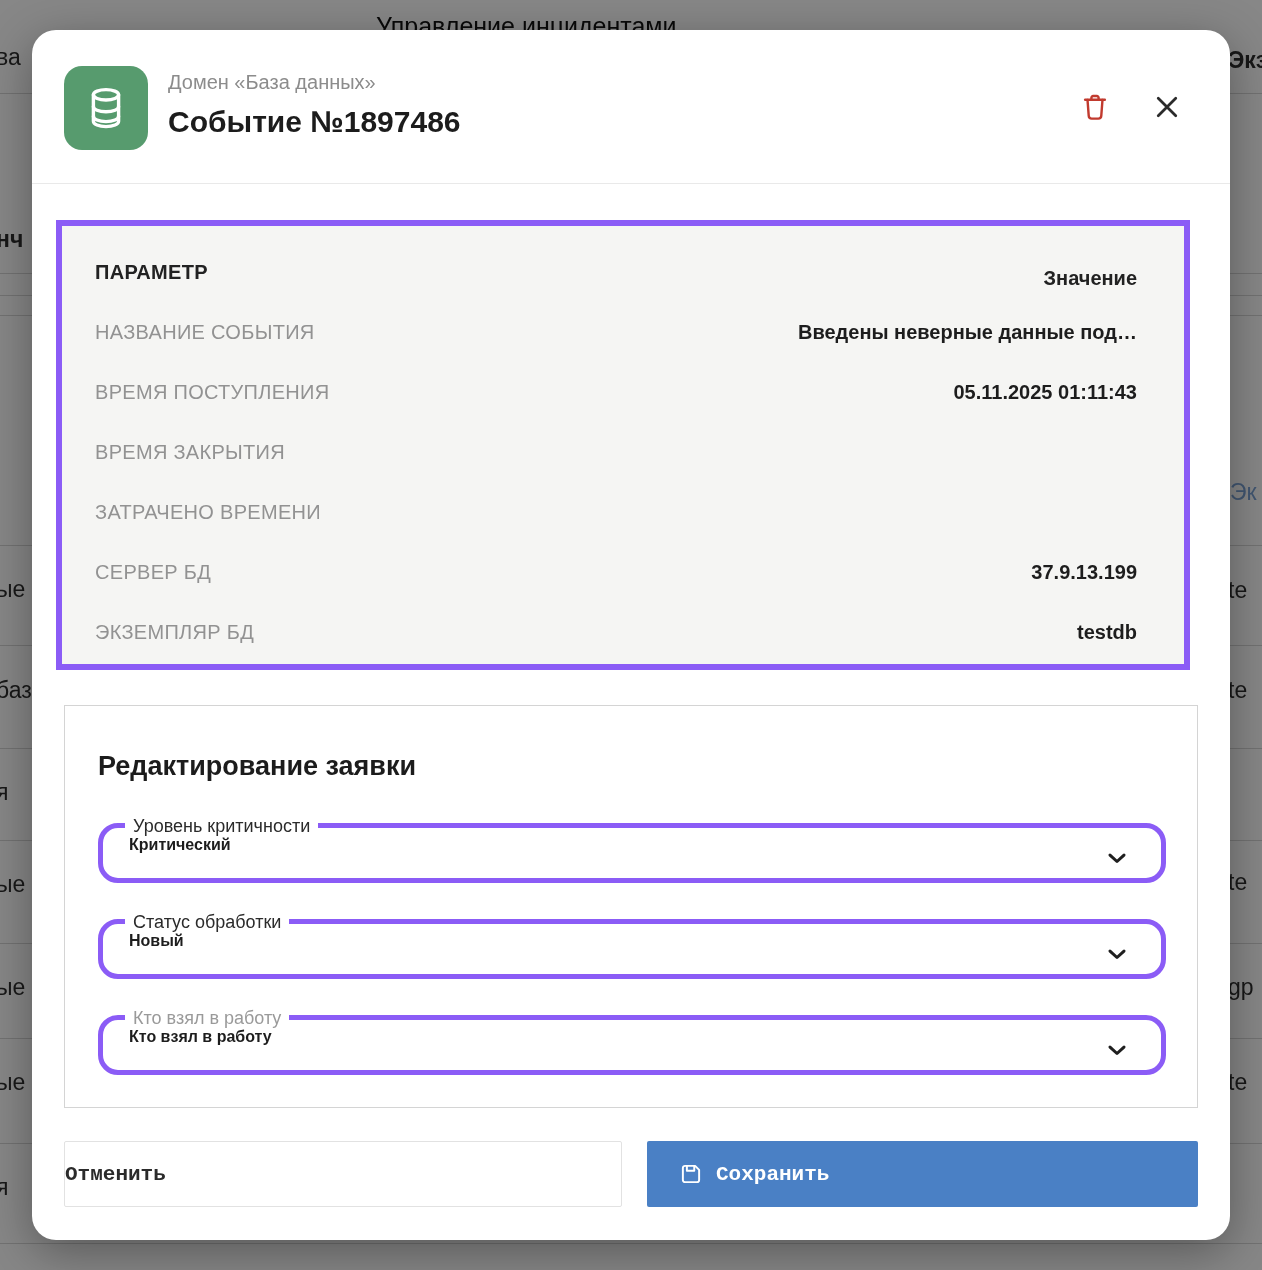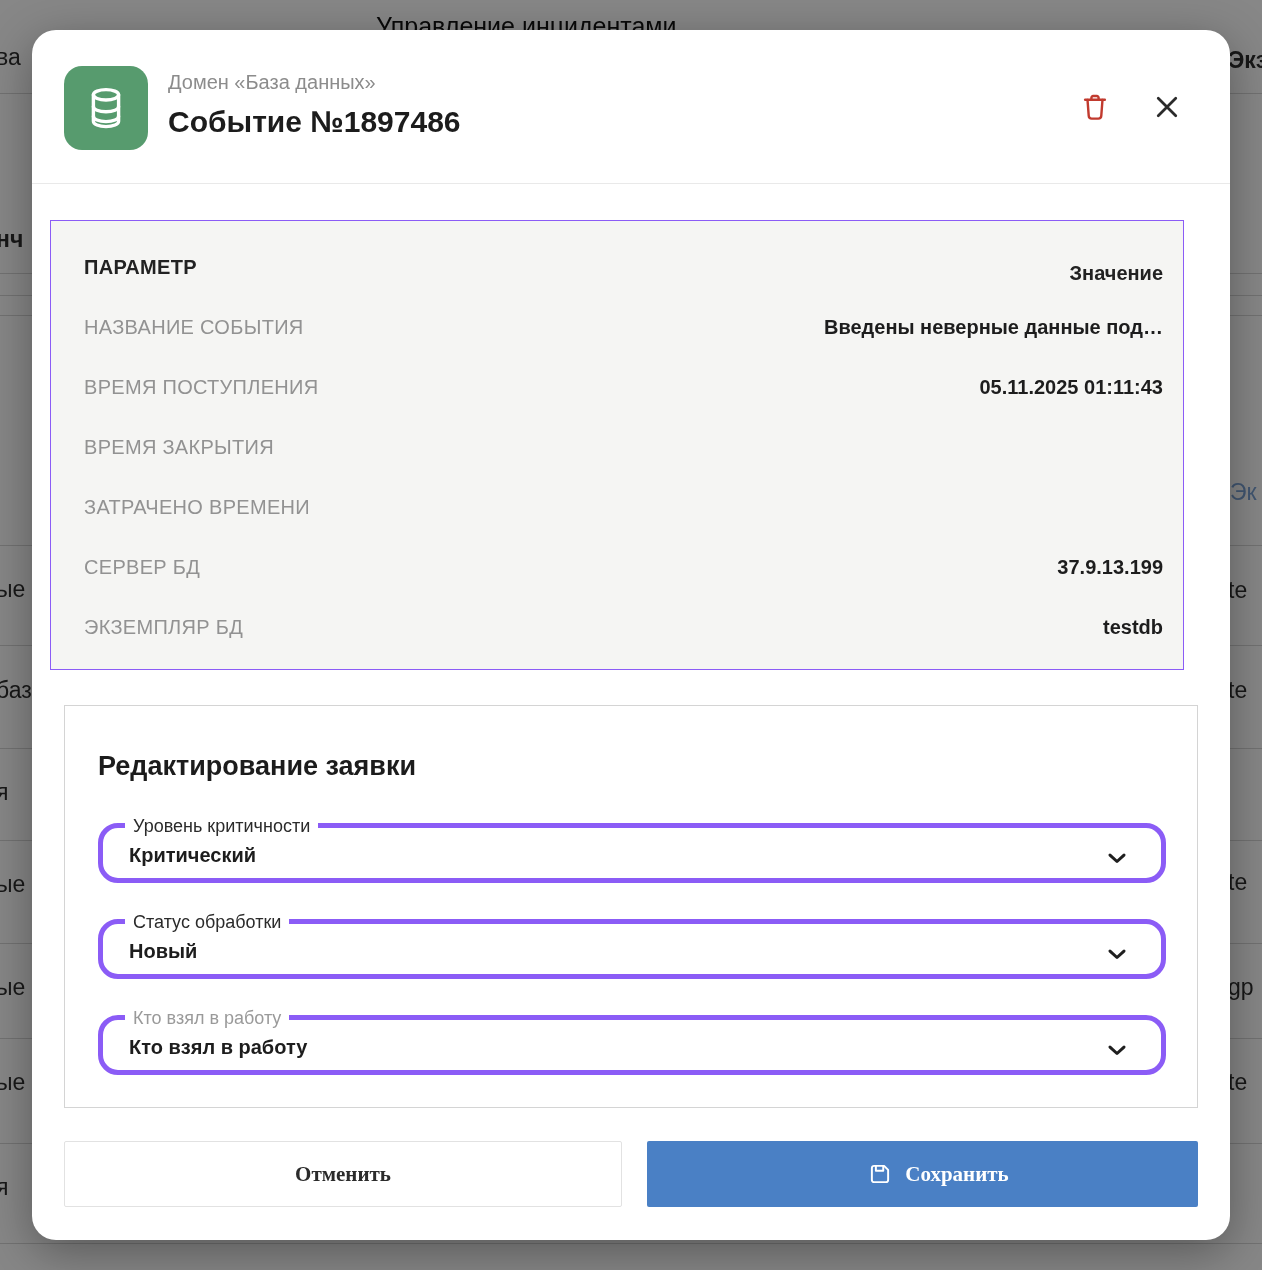--- a/index.html
+++ b/index.html
@@ -27,45 +27,45 @@
   .h-text { position:absolute; left:136px; top:40px; }
   .h-sub { font-size:20px; color:#8c8c8c; line-height:24px; }
   .h-title { font-size:30px; font-weight:700; color:#1c1c1c; margin-top:10px; line-height:36px; }
   .icon-btn { position:absolute; top:60px; width:34px; height:34px; border:none; background:none;
     cursor:pointer; display:flex; align-items:center; justify-content:center; }
   .trash-btn { right:118px; }
   .close-btn { right:46px; }
   .m-divider { position:absolute; left:0; top:153px; width:100%; height:1px; background:#e9e9e9; }
 
   
-  .param-card { position:absolute; left:18px; top:190px; width:1134px; height:450px;
-    background:#f5f5f3; border:1px solid #8b5cf6; padding:16px 20px 0 33px; }
+  .param-card { position:absolute; left:24px; top:190px; width:1134px; height:450px;
+    background:#f5f5f3; border:6px solid #8b5cf6; padding:16px 47px 0 33px; }
   .p-row { height:60px; display:flex; align-items:center; justify-content:space-between; }
   .p-h-label { font-size:20px; font-weight:700; color:#222; letter-spacing:.3px; }
   .p-h-value { font-size:20px; font-weight:700; color:#222;margin-top:12px; }
   .p-label { font-size:20px; color:#929292; letter-spacing:.3px; }
   .p-value { font-size:20px; font-weight:700; color:#1d1d1d; max-width:640px;
     white-space:nowrap; overflow:hidden; text-overflow:ellipsis; }
 
   
   .edit-card { position:absolute; left:32px; top:675px; width:1134px; height:403px;
     background:#fff; border:1px solid #d4d4d4;text-align:right; }
   .e-heading { position:absolute; left:33px; top:45px; font-size:27px; font-weight:700; color:#1c1c1c; }
   .field { position:absolute; left:33px; width:1068px; height:60px; border:5px solid #8b5cf6;
     border-radius:20px; background:#fff; cursor:pointer; }
   .field-1 { top:117px; } .field-2 { top:213px; } .field-3 { top:309px; }
   .f-label { position:absolute; top:-12px; left:22px; background:#fff; padding:0 8px;
     font-size:18px; color:#2b2b2b; line-height:20px; }
   .field-3 .f-label { color:#9a9a9a; }
-  .f-value { position:absolute; left:26px; top:16px; font-size:20px; font-weight:700; color:#1d1d1d; }
+  .f-value { position:absolute; left:26px; top:8px; font-size:16px; font-weight:700; color:#1d1d1d; }
   .f-chevron { position:absolute; right:30px; top:16px; }
 
   
   .btn { position:absolute; top:1111px; height:66px; display:flex; align-items:center;
-    justify-content:center; font-family:Liberation Serif, serif; font-size:21px; cursor:pointer; gap:12px; }
+    justify-content:flex-start; font-family:Liberation Mono, monospace; font-size:21px; cursor:pointer; gap:12px; }
   .btn-cancel { left:32px; width:558px; background:#fff; border:1px solid #e2e2e2;
     color:#2b2b2b; font-weight:600; border-radius:2px; }
   .btn-save { left:615px; width:551px; background:#4a80c5; border:none; color:#fff;
     font-weight:700; border-radius:2px;padding-left:31px; }
 
   svg { display:block; }
 </style>
 </head>
 <body>
 

